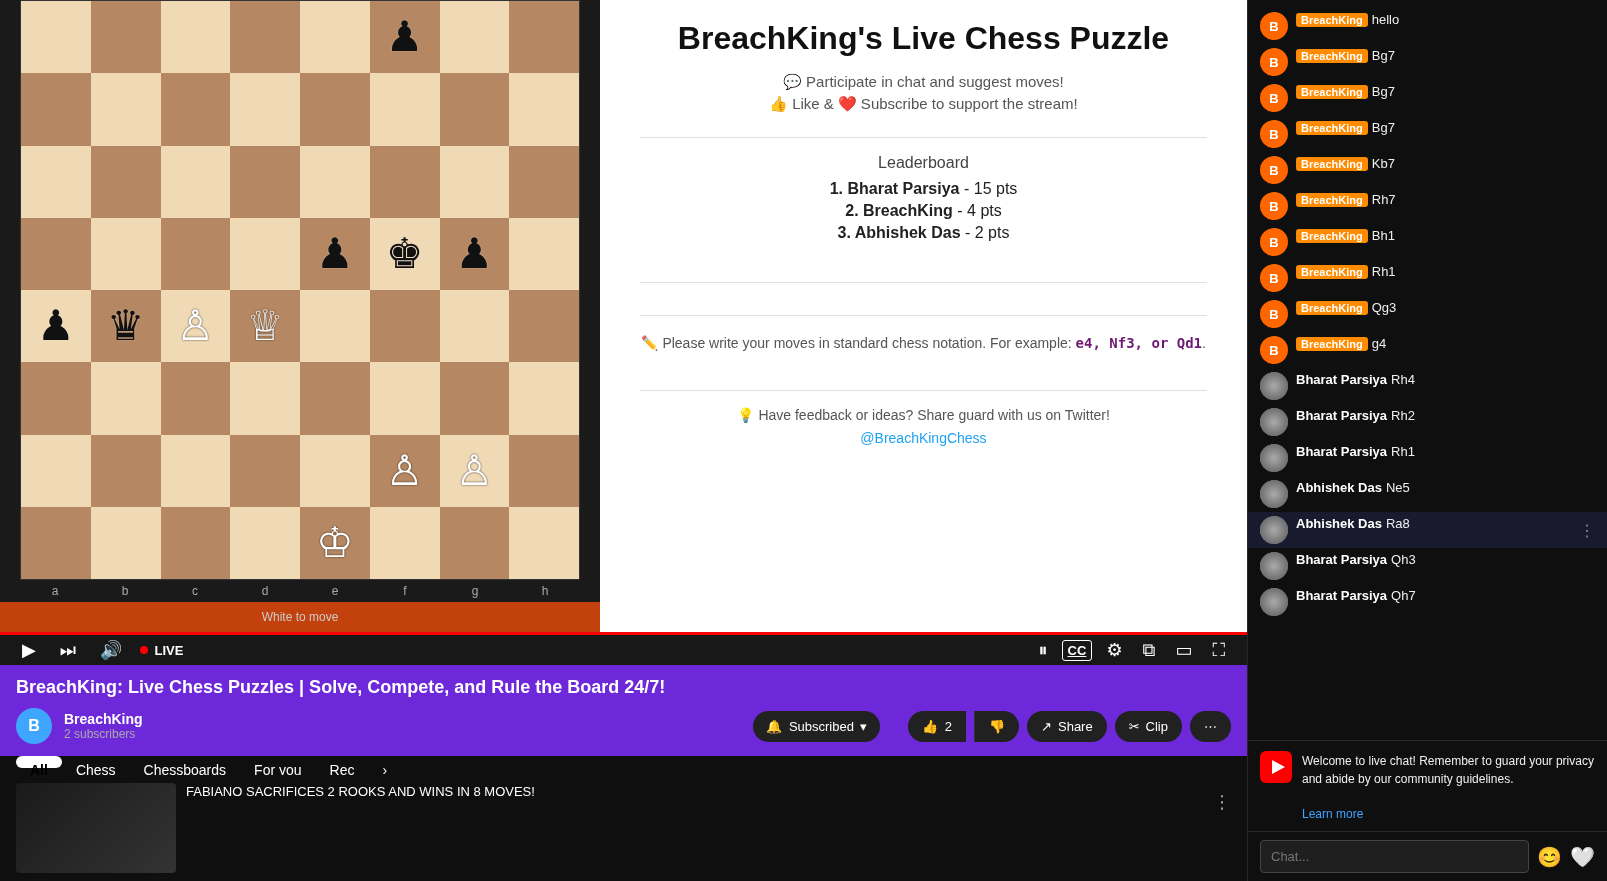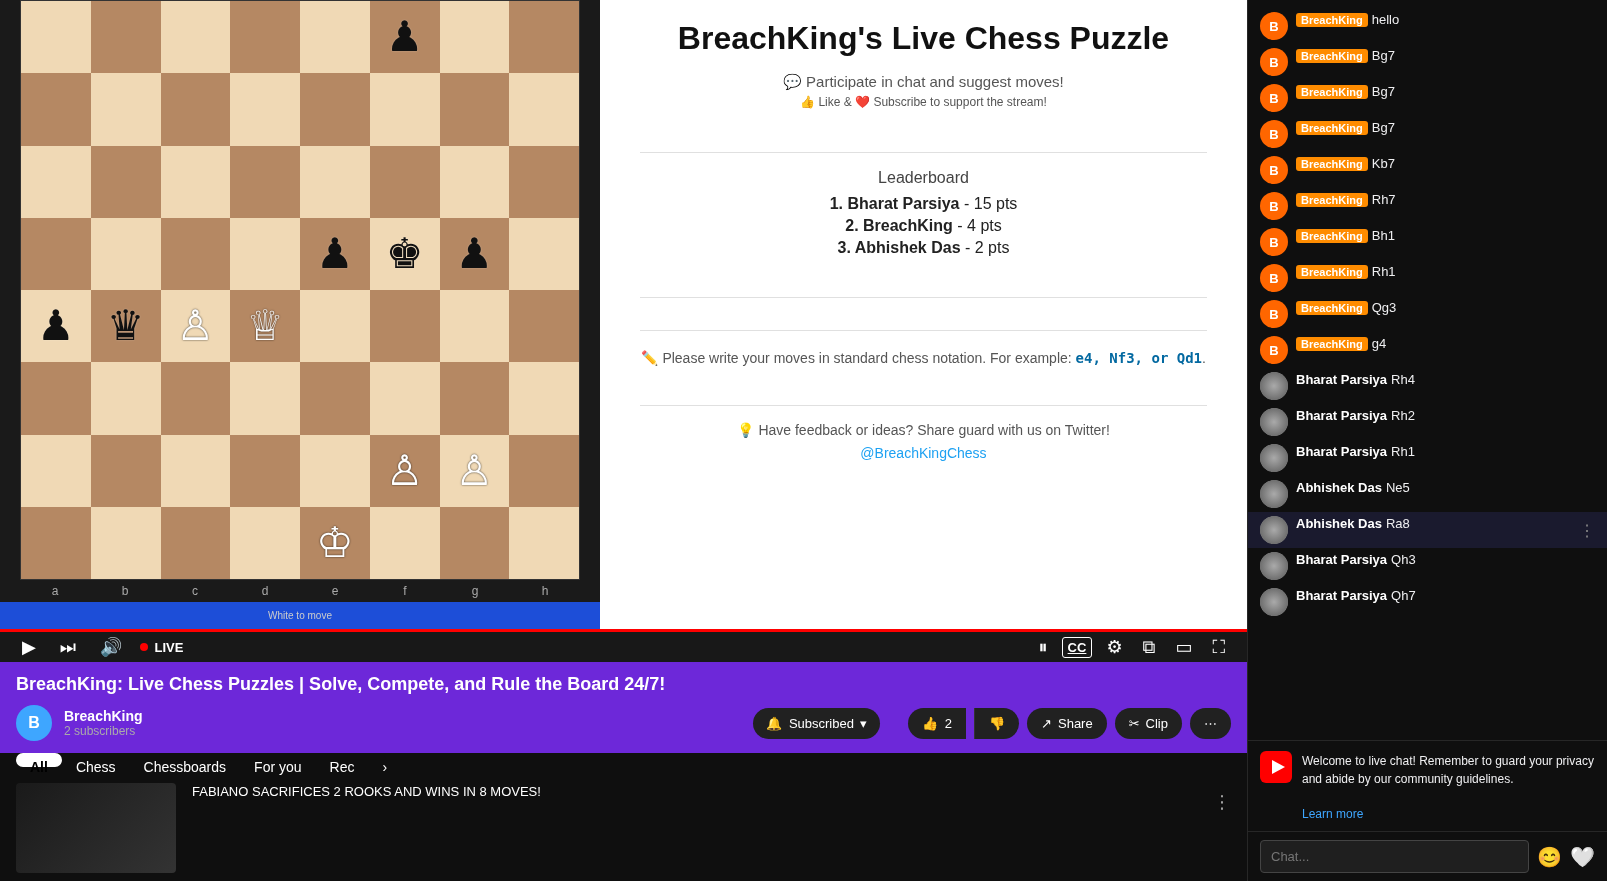--- a/index.html
+++ b/index.html
@@ -13,37 +13,37 @@
     .video-container { display: flex; flex: 1; background: #181818; position: relative; }
 
     
     .chess-board-wrapper { width: 600px; flex-shrink: 0; position: relative; background: #1a1a1a; }
     .chess-board { width: 560px; height: 580px; margin: 0 auto; display: grid; grid-template-columns: repeat(8, 1fr); grid-template-rows: repeat(8, 1fr); border: 1px solid #333; }
     .chess-cell { display: flex; align-items: center; justify-content: center; font-size: 42px; line-height: 1; }
     .chess-cell.light { background: #f0d9b5; }
     .chess-cell.dark { background: #b58863; }
     .board-label-bottom { display: flex; width: 560px; margin: 0 auto; padding: 4px 0; }
     .board-label-bottom span { flex: 1; text-align: center; color: #aaa; font-size: 12px; }
-    .white-to-move { text-align: center; color: #ccc; font-size: 10px; padding: 8px 4px; background: #1d4ed8; }
+    .white-to-move { text-align: center; color: #ccc; font-size: 12px; padding: 8px 4px; background: #c2410c; }
 
     
     .info-panel { flex: 1; background: #fff; color: #222; display: flex; flex-direction: column; align-items: center; padding: 20px 40px; overflow-y: auto; }
     .info-title { font-size: 32px; font-weight: 600; color: #111; margin-bottom: 16px; text-align: right; }
     .info-subtitle { font-size: 15px; color: #555; text-align: center; margin-bottom: 4px; }
-    .info-subtitle2 { font-size: 12px; color: #555; text-align: center; margin-bottom: 27px; }
+    .info-subtitle2 { font-size: 15px; color: #555; text-align: center; margin-bottom: 8px; }
     .leaderboard-section { text-align: center; margin-bottom: 20px; }
     .leaderboard-title { font-size: 16px; color: #444; margin-bottom: 8px; }
     .leaderboard-entry { font-size: 16px; color: #222; margin-bottom: 4px; }
     .leaderboard-entry strong { font-weight: 700; }
     .last-move-section { text-align: center; margin-bottom: 20px; }
     .last-move-title { font-size: 16px; color: #444; margin-bottom: 8px; }
     .last-move-text { font-size: 16px; color: #222; }
     .last-move-text strong { font-weight: 700; }
     .notation-hint { font-size: 14px; color: #555; text-align: center; margin-bottom: 20px; line-height: 1.6; }
-    .notation-hint code { font-weight: 700; color: #0369a1; }
+    .notation-hint code { font-weight: 700; color: #701a75; }
     .feedback-section { text-align: center; }
     .feedback-text { font-size: 14px; color: #555; margin-bottom: 6px; }
     .twitter-link { color: #1da1f2; font-size: 14px; text-decoration: none; }
     .divider { width: 100%; border: none; border-top: 1px solid #e0e0e0; margin: 16px 0; }
 
     
     .controls-bar { height: 56px; background: #181818; display: flex; align-items: center; padding: 0 16px; gap: 12px; border-top: 3px solid #ff0000; position: relative; }
     .progress-bar { position: absolute; top: -3px; left: 0; right: 0; height: 3px; background: #ff0000; }
     .ctrl-btn { background: none; border: none; color: #fff; cursor: pointer; font-size: 18px; padding: 4px 6px; display: flex; align-items: center; }
     .live-badge { display: flex; align-items: center; gap: 6px; font-size: 13px; color: #fff; font-weight: 600; }
@@ -88,21 +88,21 @@
     .chat-welcome-text { font-size: 12px; color: #efeff1; }
     .chat-welcome-link { color: #3ea6ff; cursor: pointer; font-size: 12px; display: block; margin-top: 20px; }
 
     .chat-input-area { display: flex; align-items: center; padding: 8px 12px; gap: 8px; border-top: 1px solid #272727; background: #0f0f0f; }
     .chat-input { flex: 1; background: #1f1f1f; border: 1px solid #444; border-radius: 4px; color: #fff; font-size: 13px; padding: 8px 10px; outline: none; }
     .chat-emoji-btn { background: none; border: none; color: #aaa; font-size: 20px; cursor: pointer; }
     .chat-heart-btn { background: none; border: none; color: #aaa; font-size: 20px; cursor: pointer; }
 
     
     .thumbnail-strip { display: flex; gap: 0; background: #0f0f0f; padding: 0 16px 0; }
-    .thumbnail-item { display: flex; gap: 16px; padding: 8px 0; flex: 1; cursor: pointer; }
+    .thumbnail-item { display: flex; gap: 10px; padding: 8px 0; flex: 1; cursor: pointer; }
     .thumbnail-img { width: 160px; height: 90px; background: #333; border-radius: 4px; flex-shrink: 0; overflow: hidden; position: relative; }
     .thumbnail-info { flex: 1; }
     .thumbnail-title { font-size: 13px; color: #fff; font-weight: 500; line-height: 1.4; }
   </style>
 </head>
 <body>
 
 <div class="main-area">
 
   <div class="video-section">

